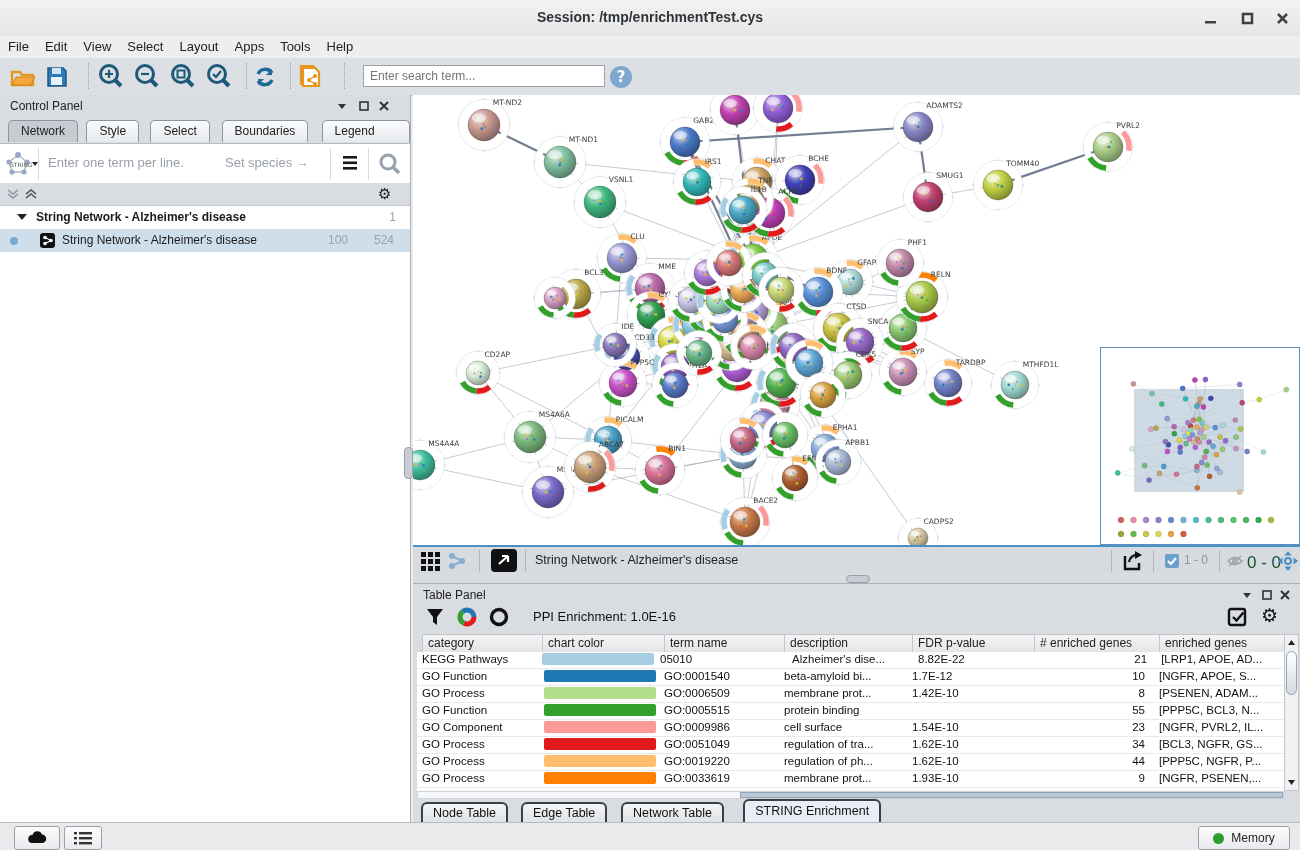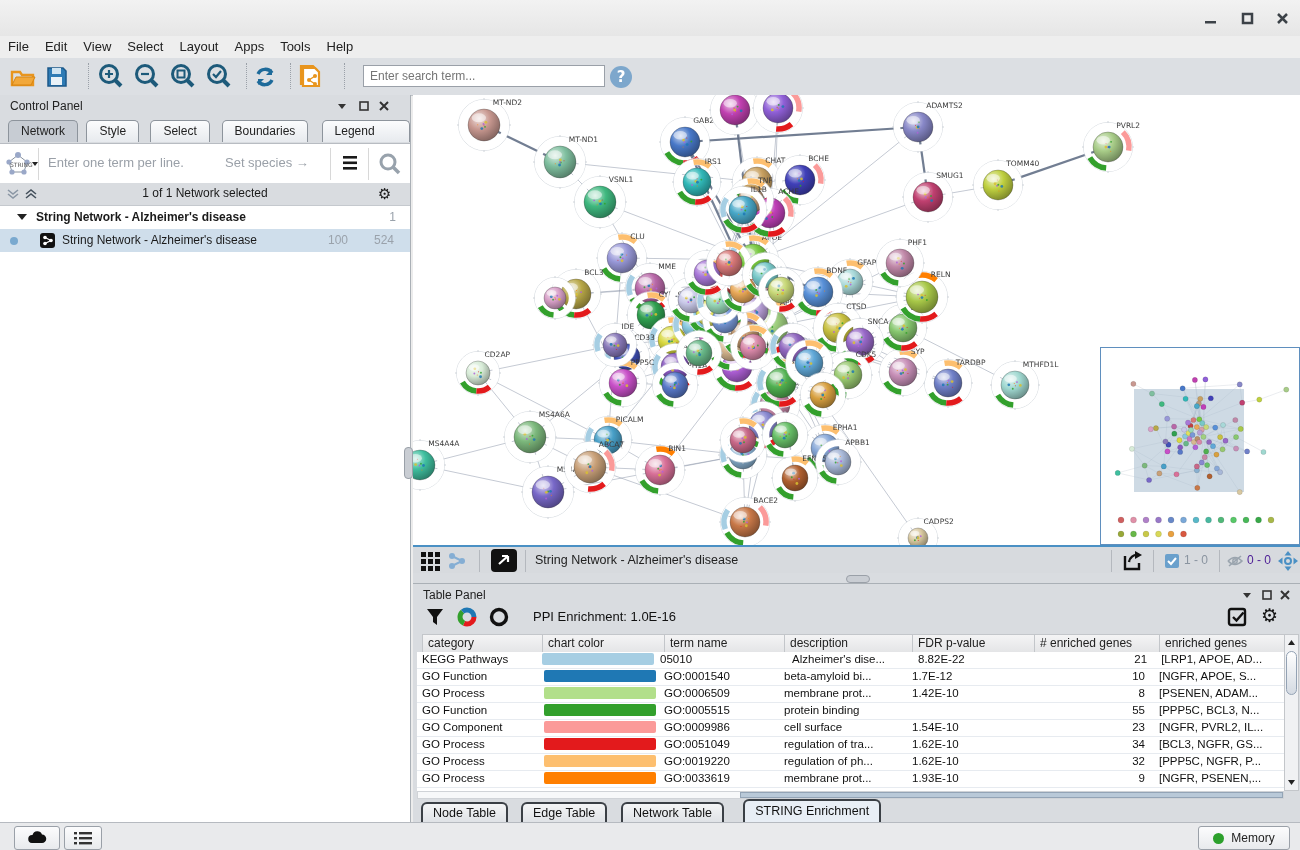--- a/index.html
+++ b/index.html
@@ -60,20 +60,21 @@
   #statusbar{left:0;top:822px;width:1300px;height:28px;background:#e9eaec;border-top:1px solid #b6bac0;}
   .sbtn{position:absolute;top:3px;height:22px;background:linear-gradient(#fcfcfd,#e8eaed);border:1px solid #9aa0a8;border-radius:3px;
         display:flex;align-items:center;justify-content:center;font-size:12px;color:#222;}
   svg{display:block;}
   text{font-family:"DejaVu Sans",sans-serif;}
 </style>
 </head>
 <body>
 
 <div id="titlebar" class="abs">
+  <div class="title">Session: /tmp/enrichmentTest.cys</div>
   <div class="winbtn" style="left:1201px">
     <svg width="20" height="20">
         <rect x="4" y="13" width="11" height="2.5" fill="#3c4248"></rect>
       </svg>
     </div>
   <div class="winbtn" style="left:1238px">
     <svg width="20" height="20">
         <rect x="5" y="6" width="9" height="9" fill="none" stroke="#3c4248" stroke-width="2.5"></rect>
       </svg>
     </div>
@@ -229,21 +230,20 @@
     <span class="abs" style="left:6px;top:4px">
         <svg width="14" height="14">
           <path d="M2 3 l5 4 l5 -4 M2 7 l5 4 l5 -4" fill="none" stroke="#8a96a4" stroke-width="1.6"></path>
         </svg>
       </span>
     <span class="abs" style="left:24px;top:4px">
         <svg width="14" height="14">
           <path d="M2 11 l5 -4 l5 4 M2 7 l5 -4 l5 4" fill="none" stroke="#44505c" stroke-width="1.6"></path>
         </svg>
       </span>
-    <span class="abs" style="left:0;right:0;text-align:center;top:3px">1 of 1 Network selected</span>
     <span class="abs" style="left:378px;top:2px;font-size:15px">⚙</span>
   </div>
   <div id="tree">
     <div class="tree-row">
       <span class="abs" style="left:16px;top:5px">
           <svg width="12" height="12">
             <path d="M1 3 l5 6 l5 -6 z" fill="#222"></path>
           </svg>
         </span>
       <span class="abs" style="left:36px;font-weight:bold;font-size:12px">String Network - Alzheimer's disease</span>
@@ -2690,21 +2690,21 @@
     </span>
   <span class="abs" style="left:771px;top:6px;font-size:12px;color:#8a94a0">1 - 0</span>
   <div class="vt-sep" style="left:806px"></div>
   <span class="abs" style="left:813px;top:6px">
     <svg width="18" height="16">
         <path d="M2 8 q7 -7 14 0 q-7 7 -14 0" fill="none" stroke="#9aa4ae" stroke-width="1.6"></path>
         <circle cx="9" cy="8" r="2.2" fill="none" stroke="#9aa4ae" stroke-width="1.4"></circle>
         <line x1="3" y1="13" x2="15" y2="3" stroke="#9aa4ae" stroke-width="1.6"></line>
       </svg>
     </span>
-  <span class="abs" style="left:834px;top:6px;font-size:12px;color:#4c1d95">0 - 0</span>
+  <span class="abs" style="left:834px;top:6px;font-size:17px;color:#14532d">0 - 0</span>
   <span class="abs" style="left:864px;top:3px">
     <svg width="22" height="22">
         <g fill="#4a90c4">
           <path d="M11 1 l3.5 4.5 h-7 z"></path>
           <path d="M11 21 l3.5 -4.5 h-7 z"></path>
           <path d="M1 11 l4.5 -3.5 v7 z"></path>
           <path d="M21 11 l-4.5 -3.5 v7 z"></path>
         </g>
         <circle cx="11" cy="11" r="3" fill="none" stroke="#4a90c4" stroke-width="2"></circle>
       </svg>
@@ -2837,21 +2837,21 @@
         <div class="tcell" style="width: 130px;">[BCL3, NGFR, GS...</div>
       </div>
       <div class="trow">
         <div class="tcell" style="width: 120px;">GO Process</div>
         <div class="tcell" style="width: 122px;">
           <div class="swatch" style="background: rgb(253, 191, 111);"></div>
         </div>
         <div class="tcell" style="width: 120px;">GO:0019220</div>
         <div class="tcell" style="width: 128px;">regulation of ph...</div>
         <div class="tcell" style="width: 122px;">1.62E-10</div>
-        <div class="tcell num" style="width: 125px;">32</div>
+        <div class="tcell num" style="width: 125px;">44</div>
         <div class="tcell" style="width: 130px;">[PPP5C, NGFR, P...</div>
       </div>
       <div class="trow">
         <div class="tcell" style="width: 120px;">GO Process</div>
         <div class="tcell" style="width: 122px;">
           <div class="swatch" style="background: rgb(255, 127, 0);"></div>
         </div>
         <div class="tcell" style="width: 120px;">GO:0033619</div>
         <div class="tcell" style="width: 128px;">membrane prot...</div>
         <div class="tcell" style="width: 122px;">1.93E-10</div>

